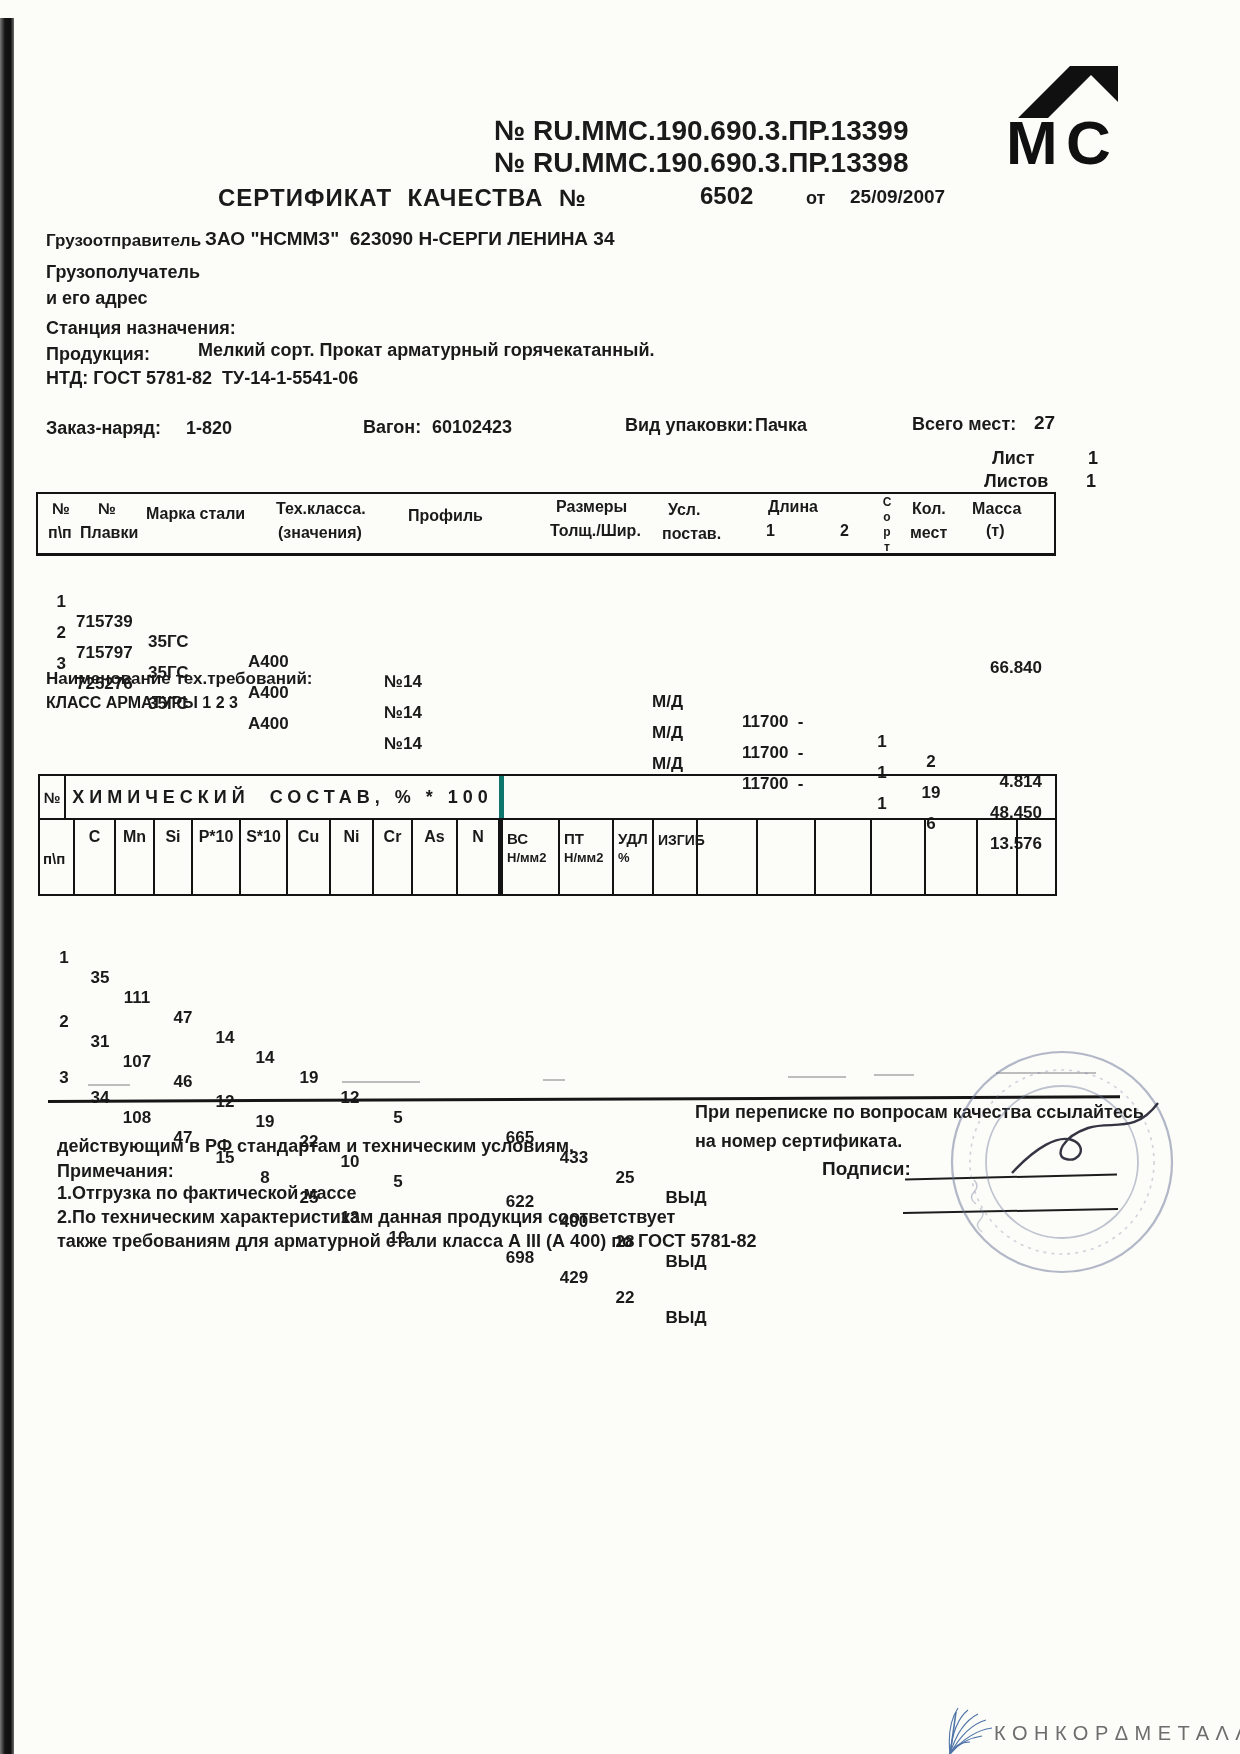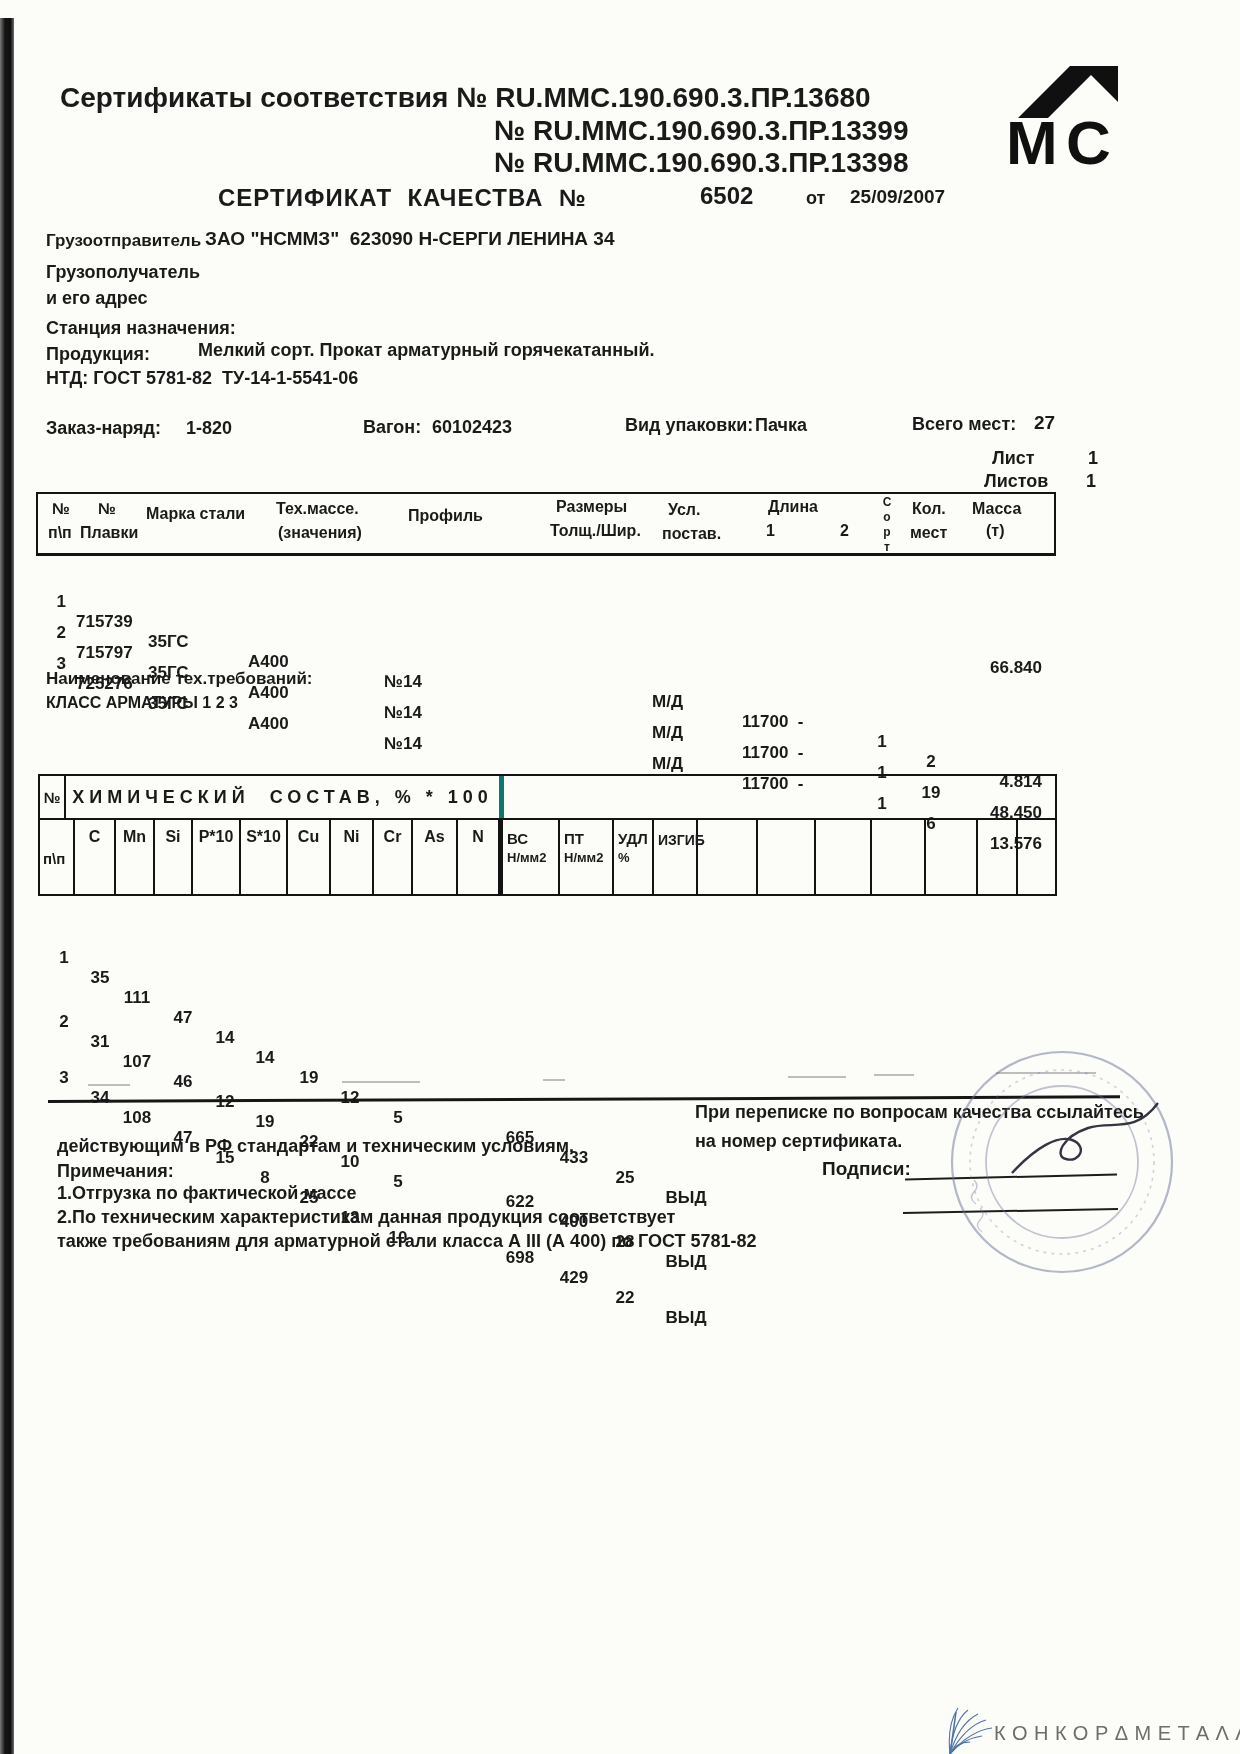--- a/index.html
+++ b/index.html
@@ -51,21 +51,20 @@
   .sigline{position:absolute;height:2.2px;background:#1c1c1c}
   .brand{font-size:20px;letter-spacing:6.5px;color:#6d6d6d;font-weight:400}
 </style>
 </head>
 <body>
 
 <div class="page">
 
   <div class="abs scan-edge"></div>
 
-  <div class="abs f28" style="left:60px;top:82px">Сертификаты соответствия № RU.ММС.190.690.3.ПР.13680</div>
   <div class="abs f28" style="left:494px;top:115px">№ RU.ММС.190.690.3.ПР.13399</div>
   <div class="abs f28" style="left:494px;top:147px">№ RU.ММС.190.690.3.ПР.13398</div>
 
   <svg class="abs" style="left:1008px;top:60px" width="112" height="106" viewBox="0 0 112 106">
     <polygon points="10,58 62,6 92,6 40,58" fill="#101010"></polygon>
     <polygon points="74,6 110,6 110,42" fill="#101010"></polygon>
     <text x="-2" y="104" font-family="Liberation Sans, sans-serif" font-weight="bold" font-size="62" fill="#101010">М</text>
     <text x="58" y="104" font-family="Liberation Sans, sans-serif" font-weight="bold" font-size="62" fill="#101010">С</text>
   </svg>
 
@@ -96,21 +95,21 @@
   <div class="abs f18" style="left:1088px;top:448px">1</div>
   <div class="abs f18" style="left:984px;top:471px">Листов</div>
   <div class="abs f18" style="left:1086px;top:471px">1</div>
 
   <div class="abs mbox">
     <span class="h" style="left:14px;top:6px">№</span>
     <span class="h" style="left:10px;top:30px">п\п</span>
     <span class="h" style="left:60px;top:6px">№</span>
     <span class="h" style="left:42px;top:30px">Плавки</span>
     <span class="h" style="left:108px;top:11px">Марка стали</span>
-    <span class="h" style="left:238px;top:6px">Тех.массе.</span>
+    <span class="h" style="left:238px;top:6px">Тех.класса.</span>
     <span class="h" style="left:240px;top:30px">(значения)</span>
     <span class="h" style="left:370px;top:13px">Профиль</span>
     <span class="h" style="left:518px;top:4px">Размеры</span>
     <span class="h" style="left:512px;top:28px">Толщ./Шир.</span>
     <span class="h" style="left:630px;top:7px">Усл.</span>
     <span class="h" style="left:624px;top:31px">постав.</span>
     <span class="h" style="left:730px;top:4px">Длина</span>
     <span class="h" style="left:728px;top:28px">1</span>
     <span class="h" style="left:802px;top:28px">2</span>
     <span class="sortcol"><span>С</span><br><span>о</span><br><span>р</span><br><span>т</span></span>

